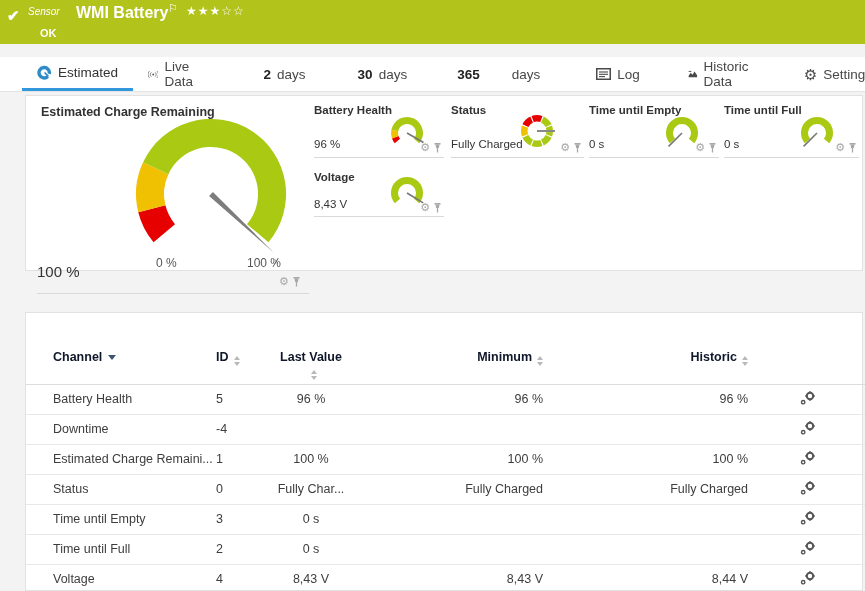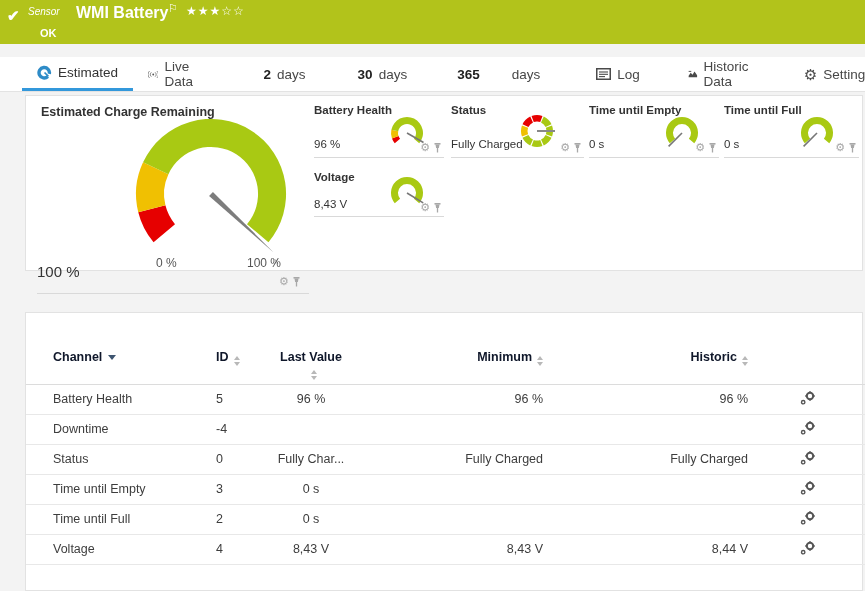--- a/index.html
+++ b/index.html
@@ -309,20 +309,35 @@
         <td class="col-gear"><svg width="16" height="14" viewBox="0 0 16 14">
               <circle cx="10" cy="5" r="3.2" fill="none" stroke="#555" stroke-width="2"></circle>
               <line x1="10" y1="0.2" x2="10" y2="1.6" stroke="#555" stroke-width="1.6"></line>
               <line x1="10" y1="8.4" x2="10" y2="9.8" stroke="#555" stroke-width="1.6"></line>
               <line x1="5.2" y1="5" x2="6.6" y2="5" stroke="#555" stroke-width="1.6"></line>
               <line x1="13.4" y1="5" x2="14.8" y2="5" stroke="#555" stroke-width="1.6"></line>
               <circle cx="3.2" cy="11.2" r="1.7" fill="none" stroke="#555" stroke-width="1.4"></circle>
             </svg></td>
       </tr>
       <tr>
+        <td class="col-channel">Estimated Charge Remaini...</td>
+        <td>1</td>
+        <td class="col-last">100 %</td>
+        <td class="col-min">100 %</td>
+        <td class="col-max">100 %</td>
+        <td class="col-gear"><svg width="16" height="14" viewBox="0 0 16 14">
+              <circle cx="10" cy="5" r="3.2" fill="none" stroke="#555" stroke-width="2"></circle>
+              <line x1="10" y1="0.2" x2="10" y2="1.6" stroke="#555" stroke-width="1.6"></line>
+              <line x1="10" y1="8.4" x2="10" y2="9.8" stroke="#555" stroke-width="1.6"></line>
+              <line x1="5.2" y1="5" x2="6.6" y2="5" stroke="#555" stroke-width="1.6"></line>
+              <line x1="13.4" y1="5" x2="14.8" y2="5" stroke="#555" stroke-width="1.6"></line>
+              <circle cx="3.2" cy="11.2" r="1.7" fill="none" stroke="#555" stroke-width="1.4"></circle>
+            </svg></td>
+      </tr>
+      <tr>
         <td class="col-channel">Status</td>
         <td>0</td>
         <td class="col-last">Fully Char...</td>
         <td class="col-min">Fully Charged</td>
         <td class="col-max">Fully Charged</td>
         <td class="col-gear"><svg width="16" height="14" viewBox="0 0 16 14">
               <circle cx="10" cy="5" r="3.2" fill="none" stroke="#555" stroke-width="2"></circle>
               <line x1="10" y1="0.2" x2="10" y2="1.6" stroke="#555" stroke-width="1.6"></line>
               <line x1="10" y1="8.4" x2="10" y2="9.8" stroke="#555" stroke-width="1.6"></line>
               <line x1="5.2" y1="5" x2="6.6" y2="5" stroke="#555" stroke-width="1.6"></line>

